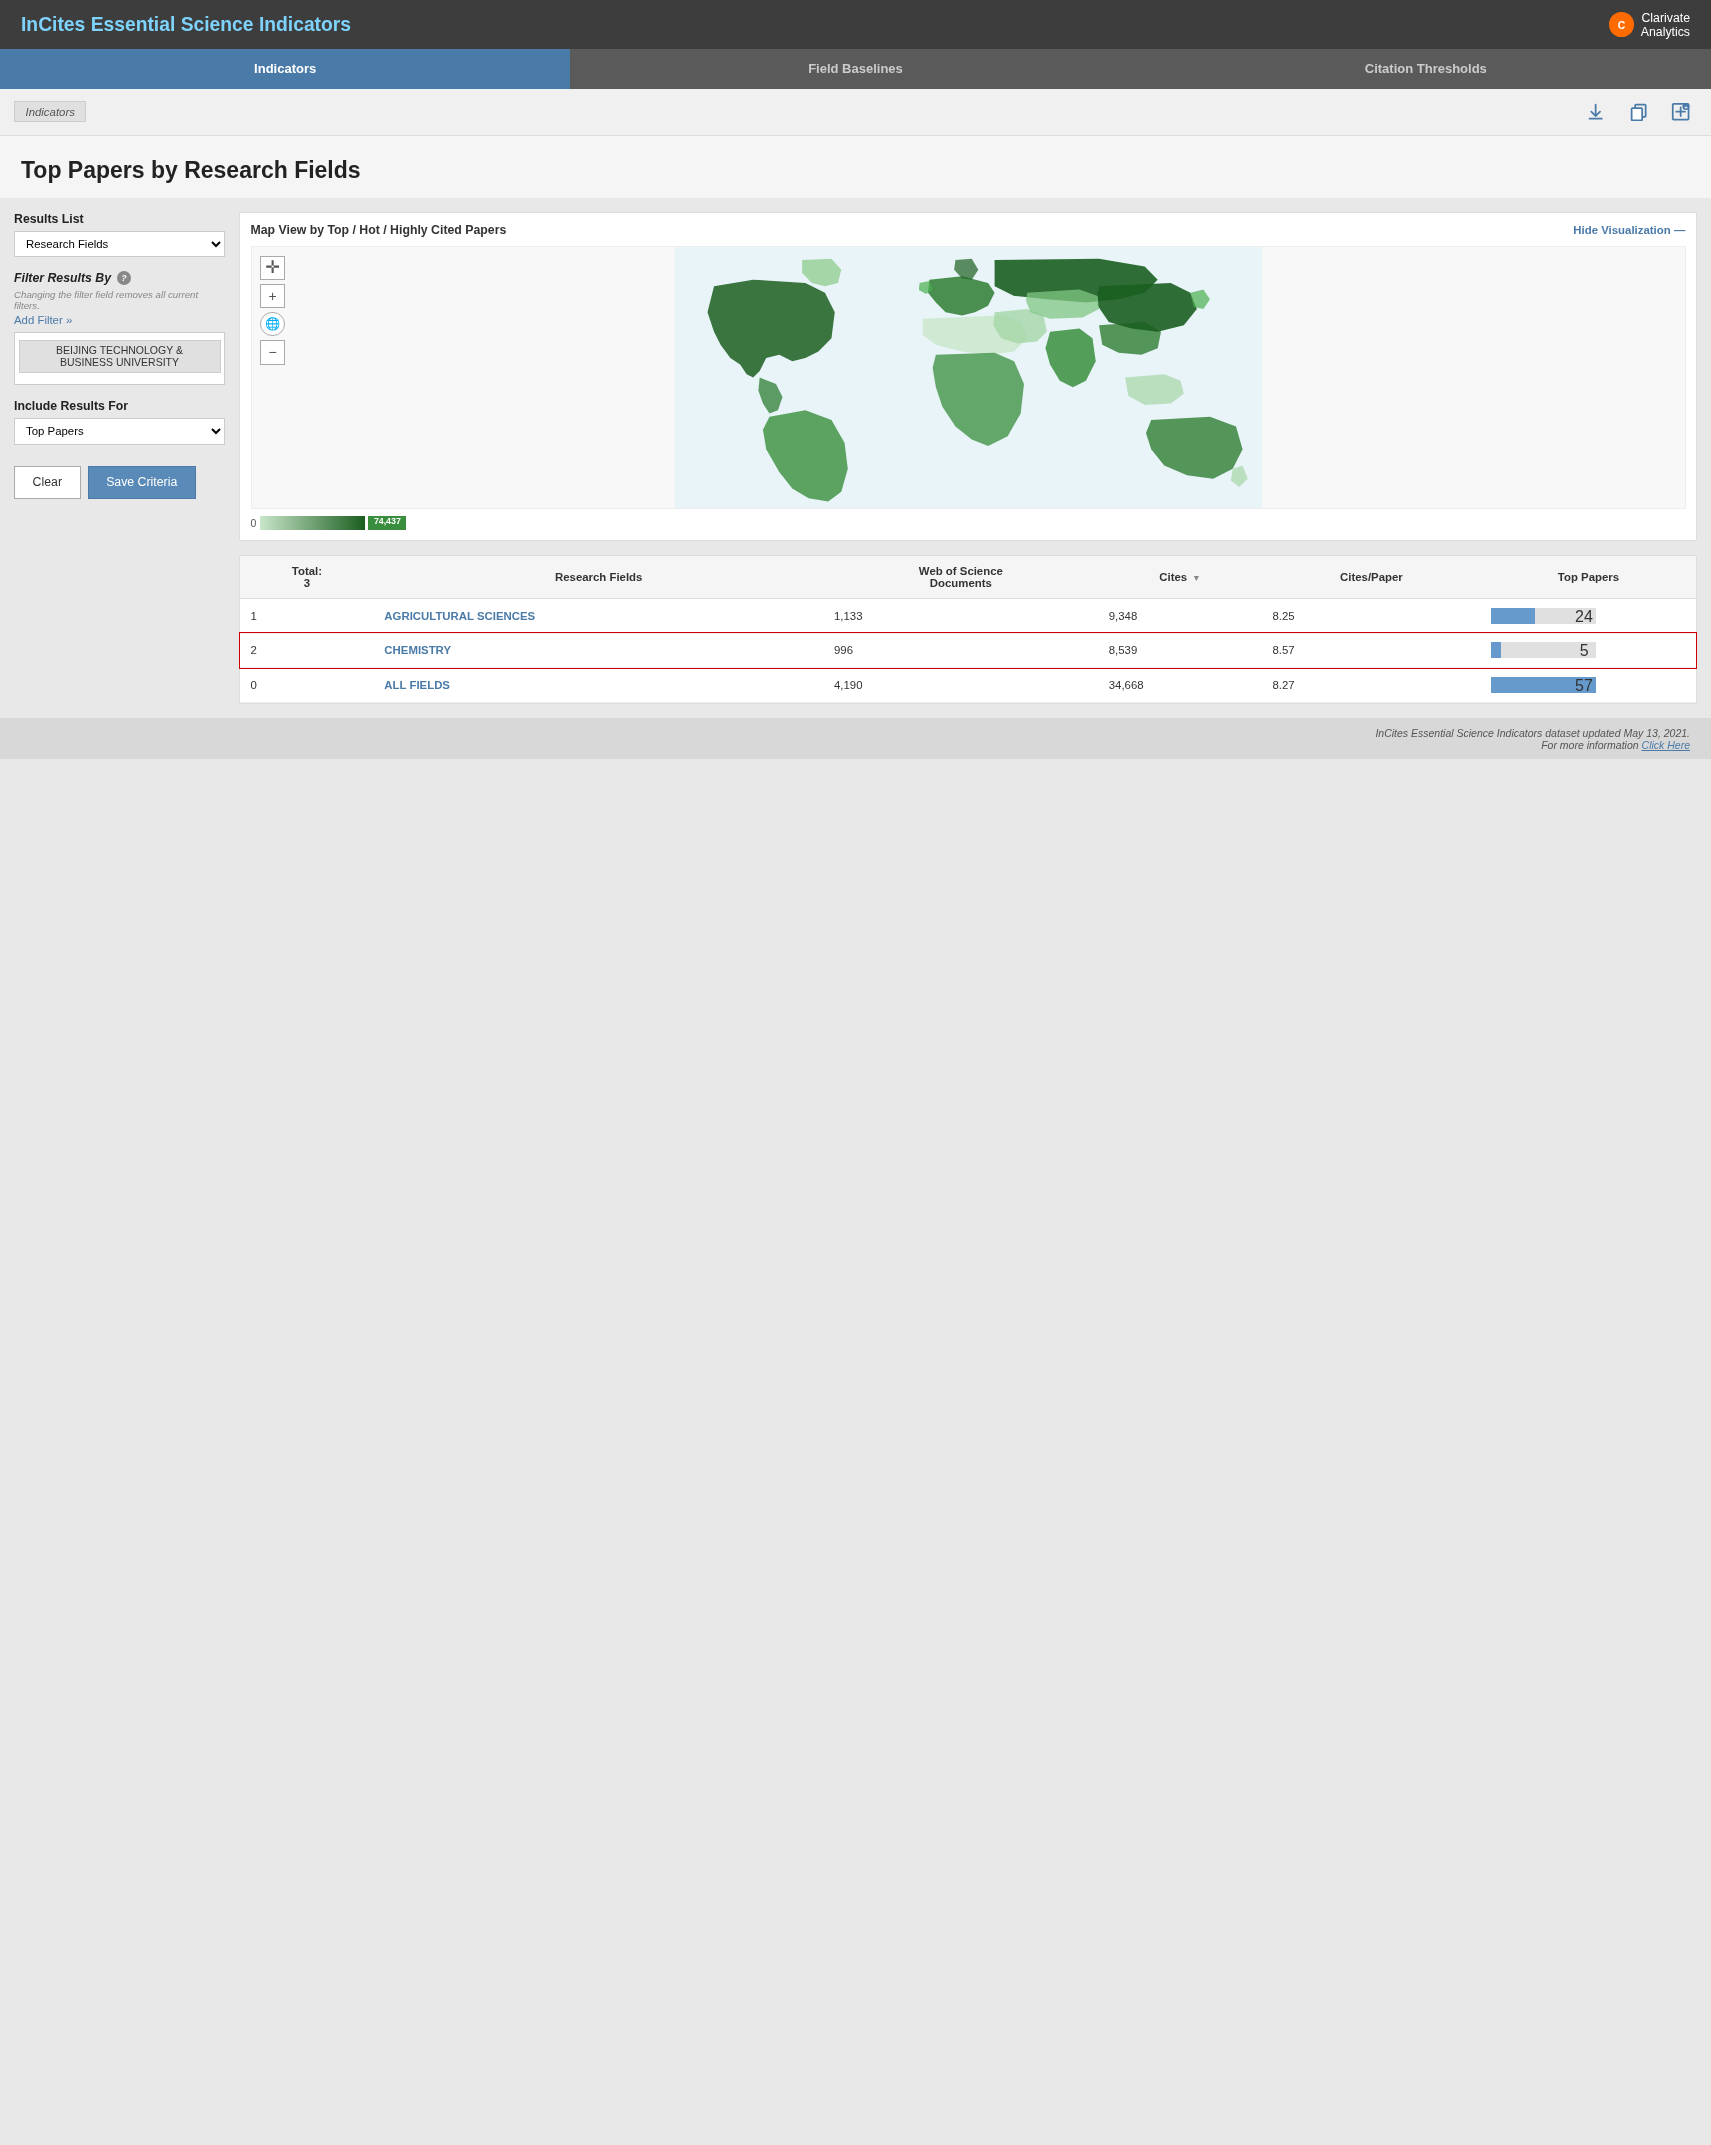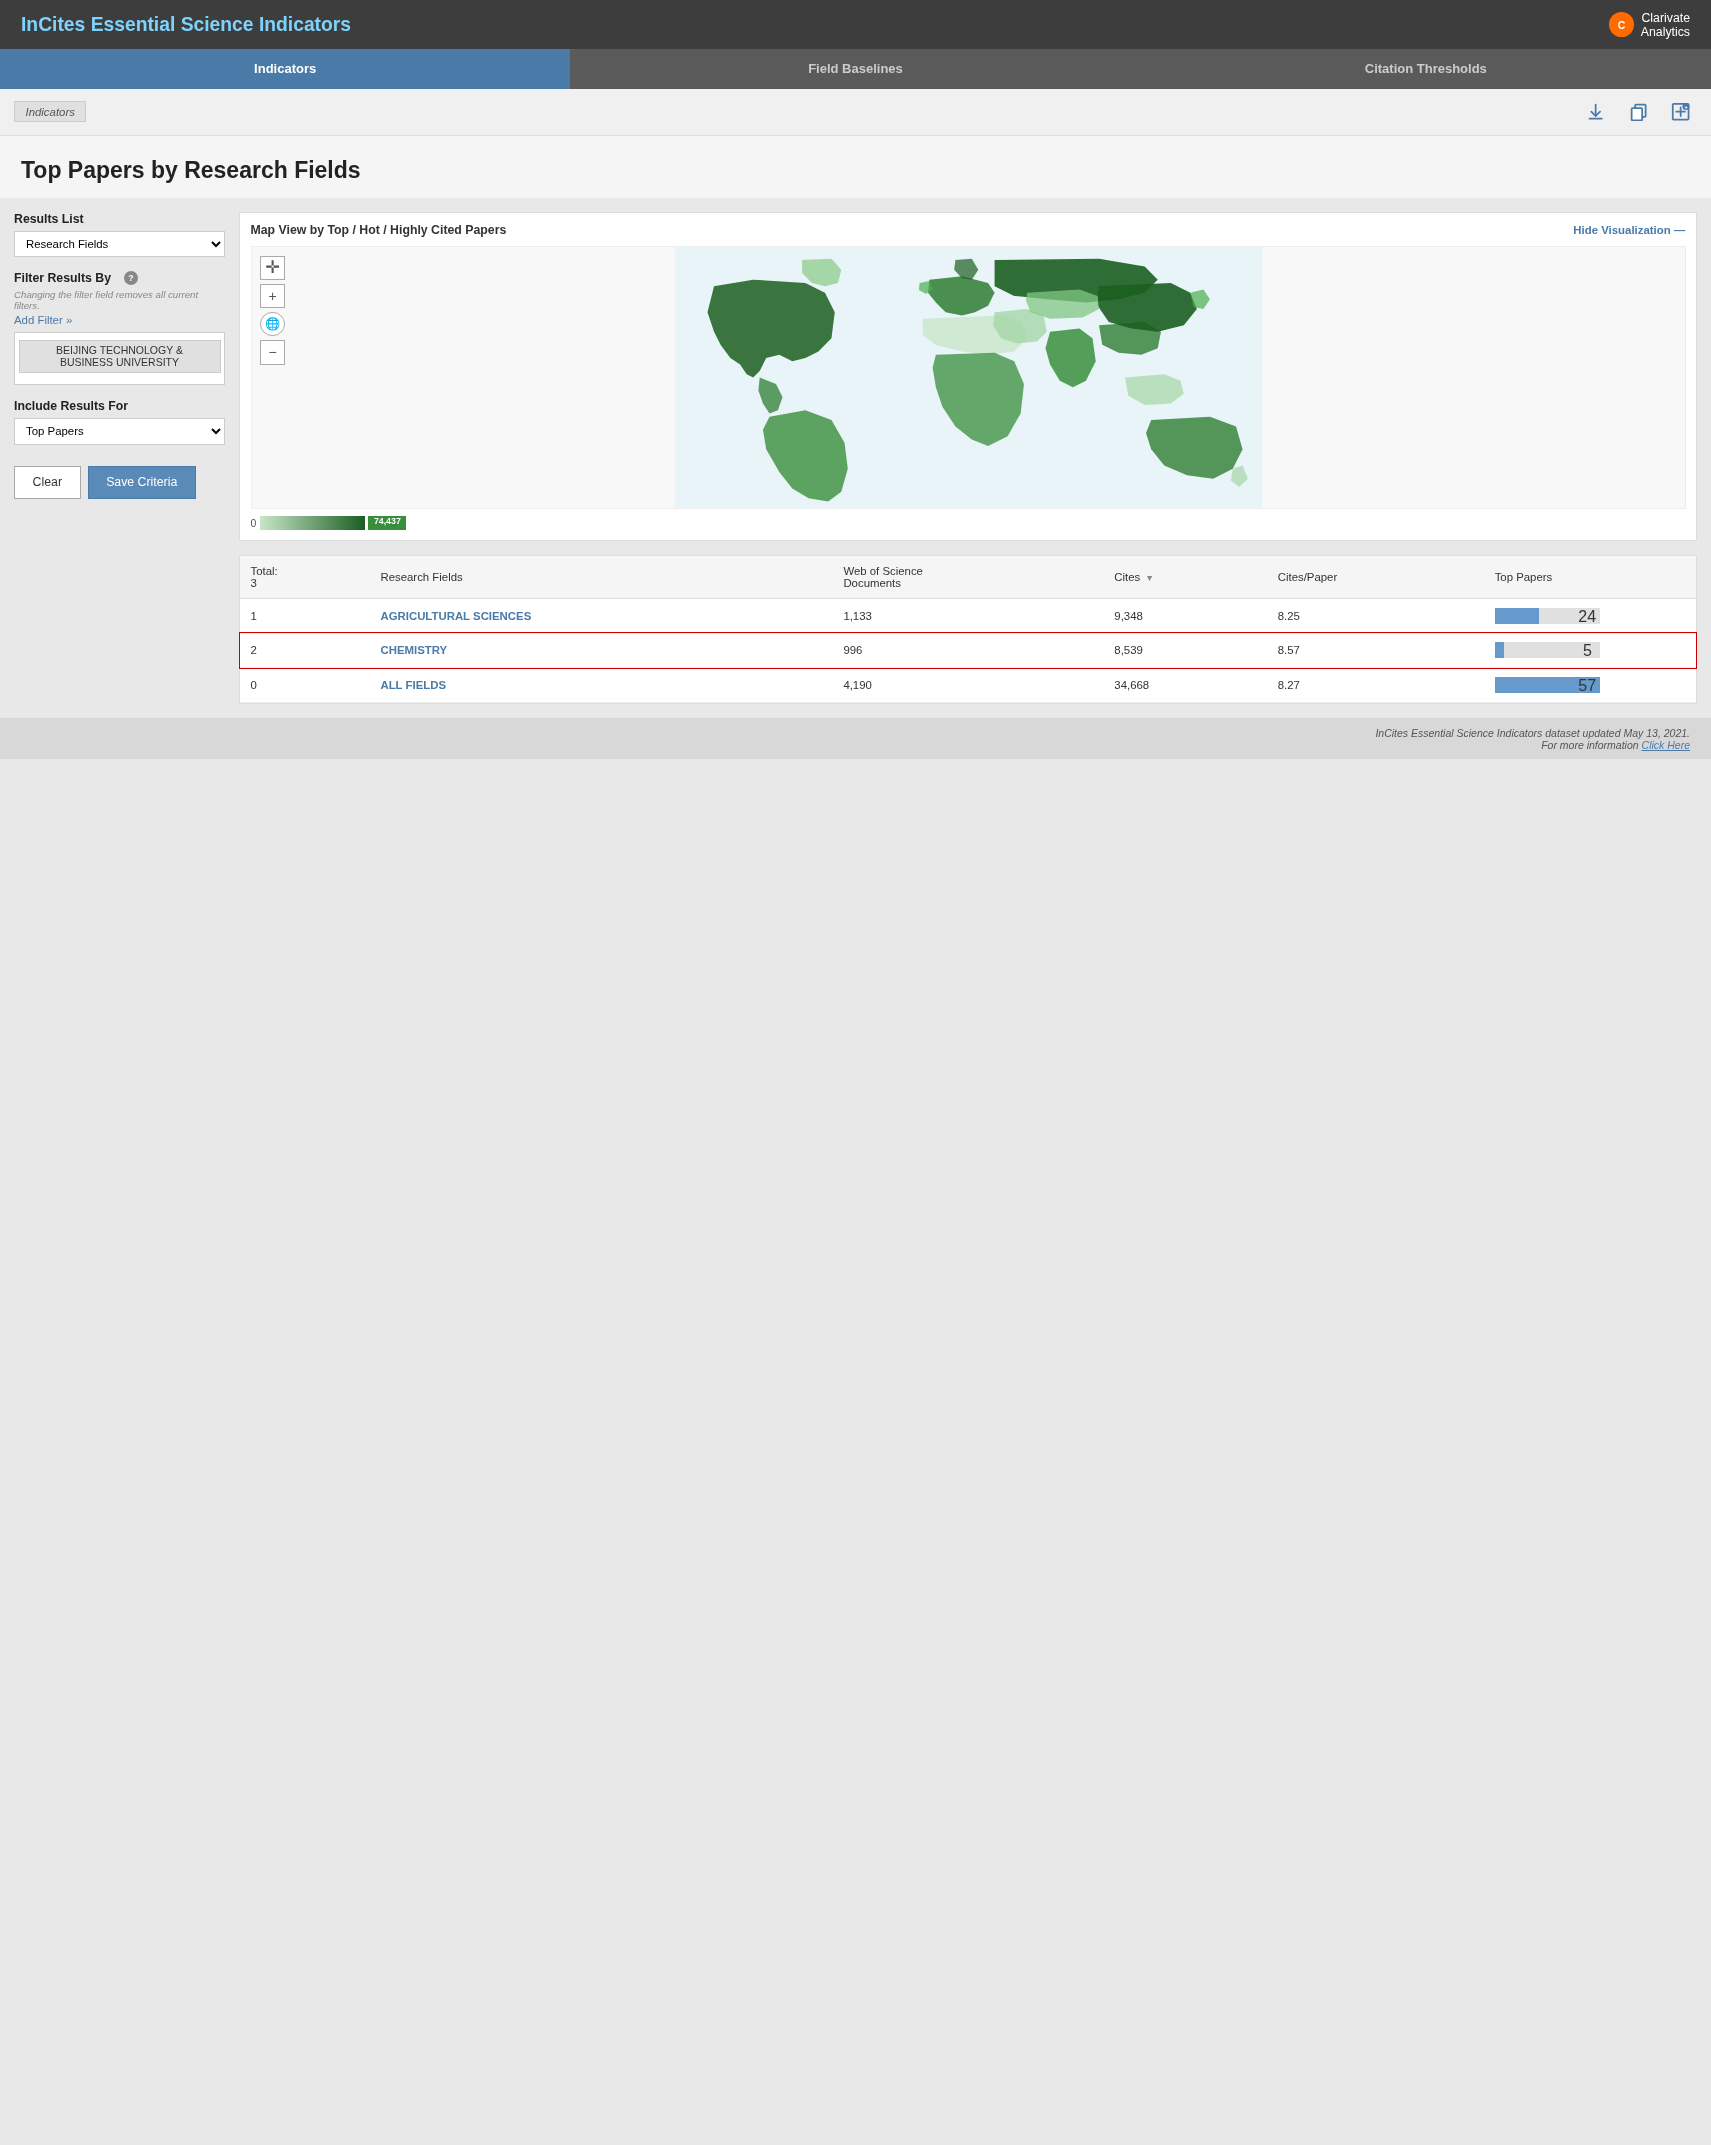--- a/index.html
+++ b/index.html
@@ -136,21 +136,22 @@
       appearance: auto;
     }
 
     .filter-section {}
     .filter-title {
       font-weight: bold;
       color: #222;
       font-size: 12.3px;
       display: flex;
       align-items: flex-start;
-      gap: 13px;
+      gap: 6px;
+      font-style: italic;
     }
     .filter-help {
       width: 14px;
       height: 14px;
       background: #888;
       border-radius: 50%;
       color: white;
       font-size: 8.8px;
       display: flex;
       align-items: center;
@@ -340,22 +341,22 @@
 
     table {
       width: 100%;
       border-collapse: collapse;
     }
     thead tr {
       background: #f5f5f5;
     }
     thead th {
       padding: 8.8px 10.5px;
-      text-align: left;
-      font-weight: normal;
+      text-align: center;
+      font-weight: bold;
       font-size: 11.4px;
       color: #333;
       border-bottom: 1.8px solid #ddd;
     }
     tbody tr {
       border-bottom: 0.9px solid #eee;
     }
     tbody tr.highlighted {
       outline: 1.8px solid #cc0000;
       outline-offset: -0.9px;

